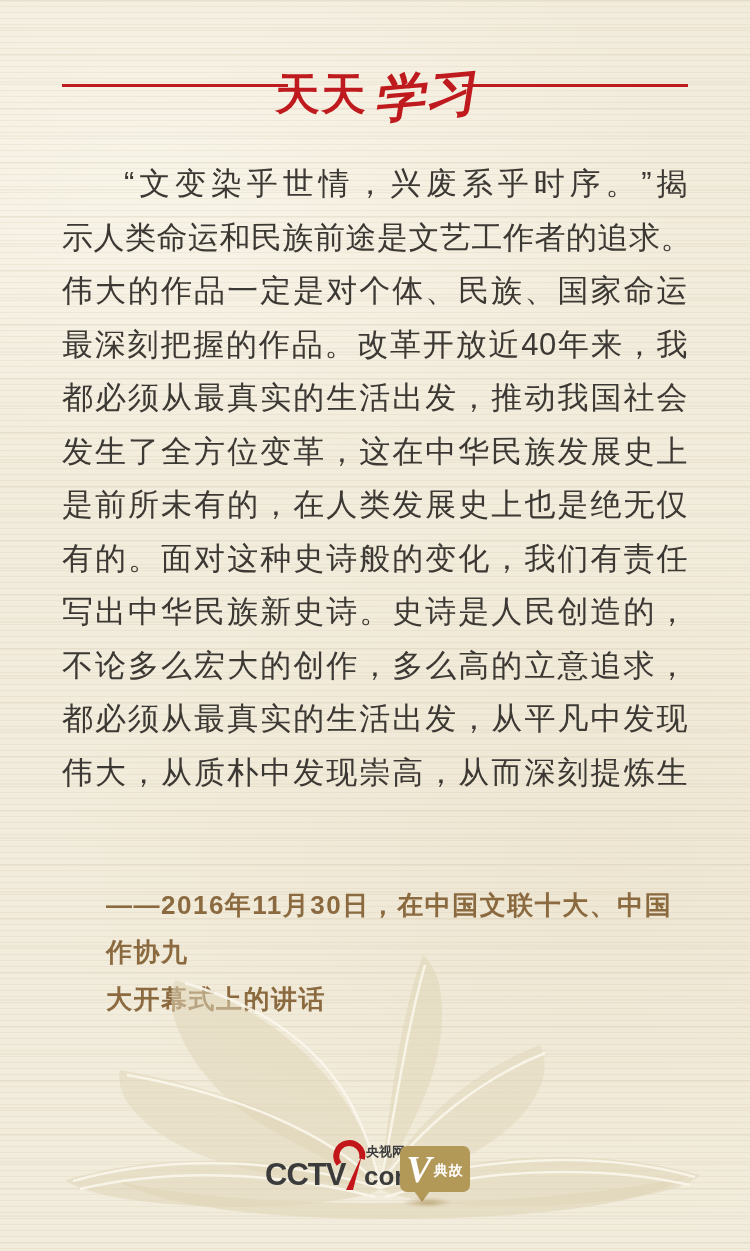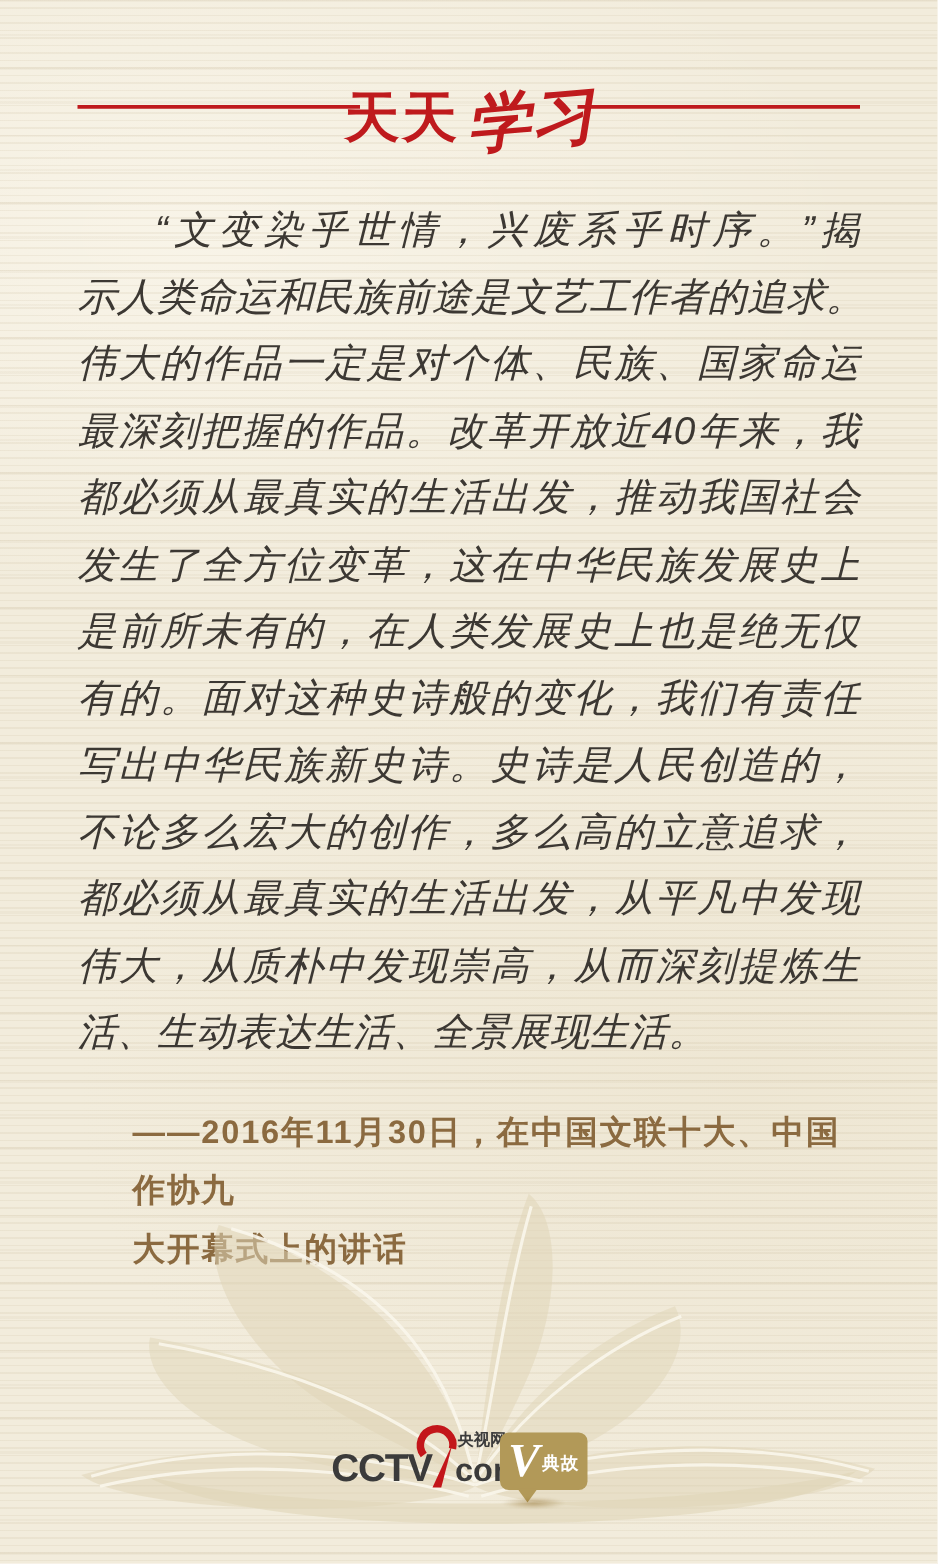--- a/index.html
+++ b/index.html
@@ -33,21 +33,21 @@
   .title-script{
     font-family:"Liberation Serif", serif;font-weight:bold;font-style:italic;
     font-size:51px;margin-left:5px;display:inline-block;transform:rotate(-5deg) translateY(2px);
   }
 
   
   .quote{position:absolute;left:62px;top:157px;width:626px;color:#3c3833;}
   .quote-line{
     height:53.5px;line-height:53.5px;font-size:31px;
     text-align:justify;text-align-last:justify;
-    letter-spacing:0.5px;white-space:nowrap;font-style:italic;
+    letter-spacing:0.5px;white-space:nowrap;
   }
   .quote-line.first{text-indent:2em;}
   .quote-line.last{text-align:left;text-align-last:left;}
 
   
   .attribution{position:absolute;left:62px;top:882px;width:630px;color:#8b6a40;font-weight:bold;}
   .attr-line{font-size:26px;line-height:47px;letter-spacing:1.5px;margin-left:44px;}
 
   
   .book-watermark{position:absolute;left:45px;top:945px;width:660px;height:280px;}
@@ -90,21 +90,20 @@
     <div class="quote-line">伟大的作品一定是对个体、民族、国家命运</div>
     <div class="quote-line">最深刻把握的作品。改革开放近40年来，我</div>
     <div class="quote-line">都必须从最真实的生活出发，推动我国社会</div>
     <div class="quote-line">发生了全方位变革，这在中华民族发展史上</div>
     <div class="quote-line">是前所未有的，在人类发展史上也是绝无仅</div>
     <div class="quote-line">有的。面对这种史诗般的变化，我们有责任</div>
     <div class="quote-line">写出中华民族新史诗。史诗是人民创造的，</div>
     <div class="quote-line">不论多么宏大的创作，多么高的立意追求，</div>
     <div class="quote-line">都必须从最真实的生活出发，从平凡中发现</div>
     <div class="quote-line">伟大，从质朴中发现崇高，从而深刻提炼生</div>
-    <div class="quote-line last">活、生动表达生活、全景展现生活。</div>
   </div>
 
   <div class="attribution">
     <div class="attr-line">——2016年11月30日，在中国文联十大、中国作协九</div>
     <div class="attr-line">大开幕式上的讲话</div>
   </div>
 
   <svg class="book-watermark" viewBox="0 0 660 280" xmlns="http://www.w3.org/2000/svg" aria-hidden="true">
     <g fill="#e0d5b8">
       <path opacity="0.55" d="M335,240 C345,160 355,70 378,10 C405,32 402,100 378,155 C358,200 343,225 335,240 Z"></path>

